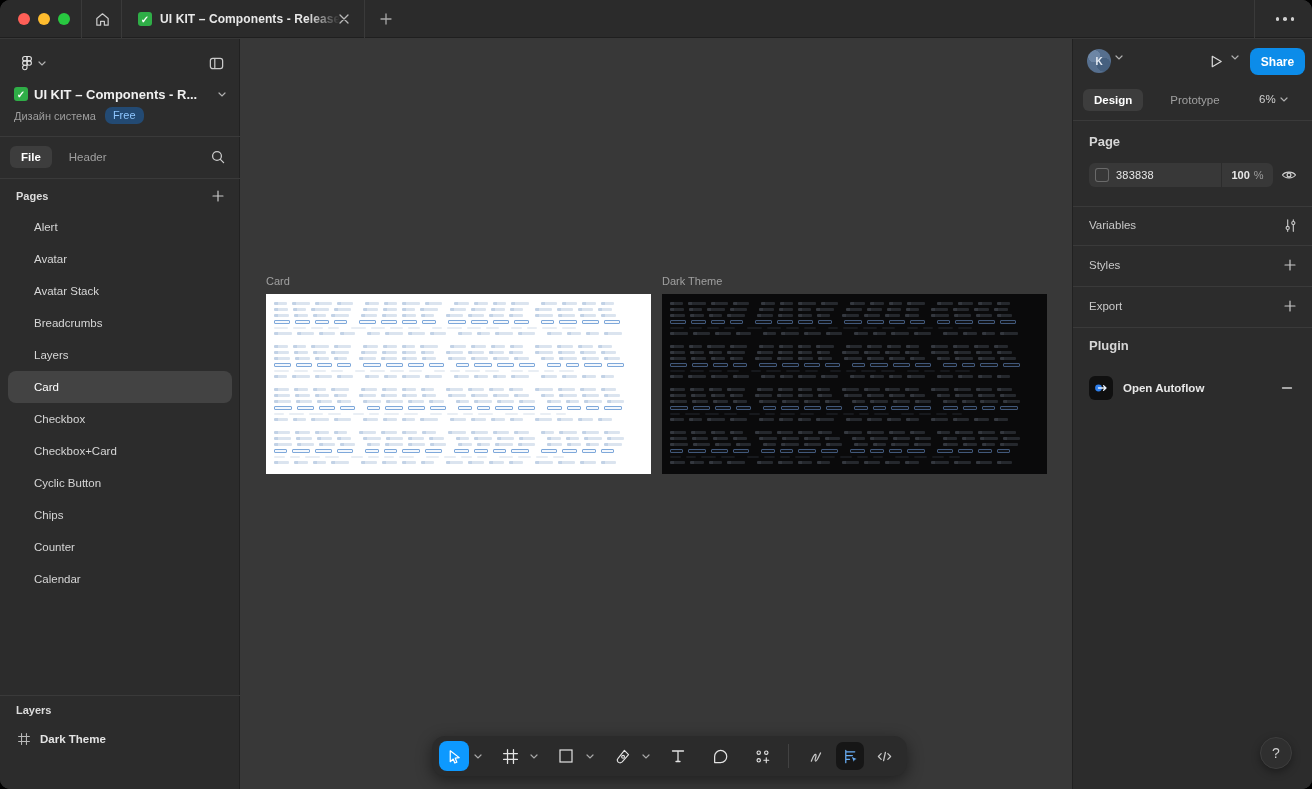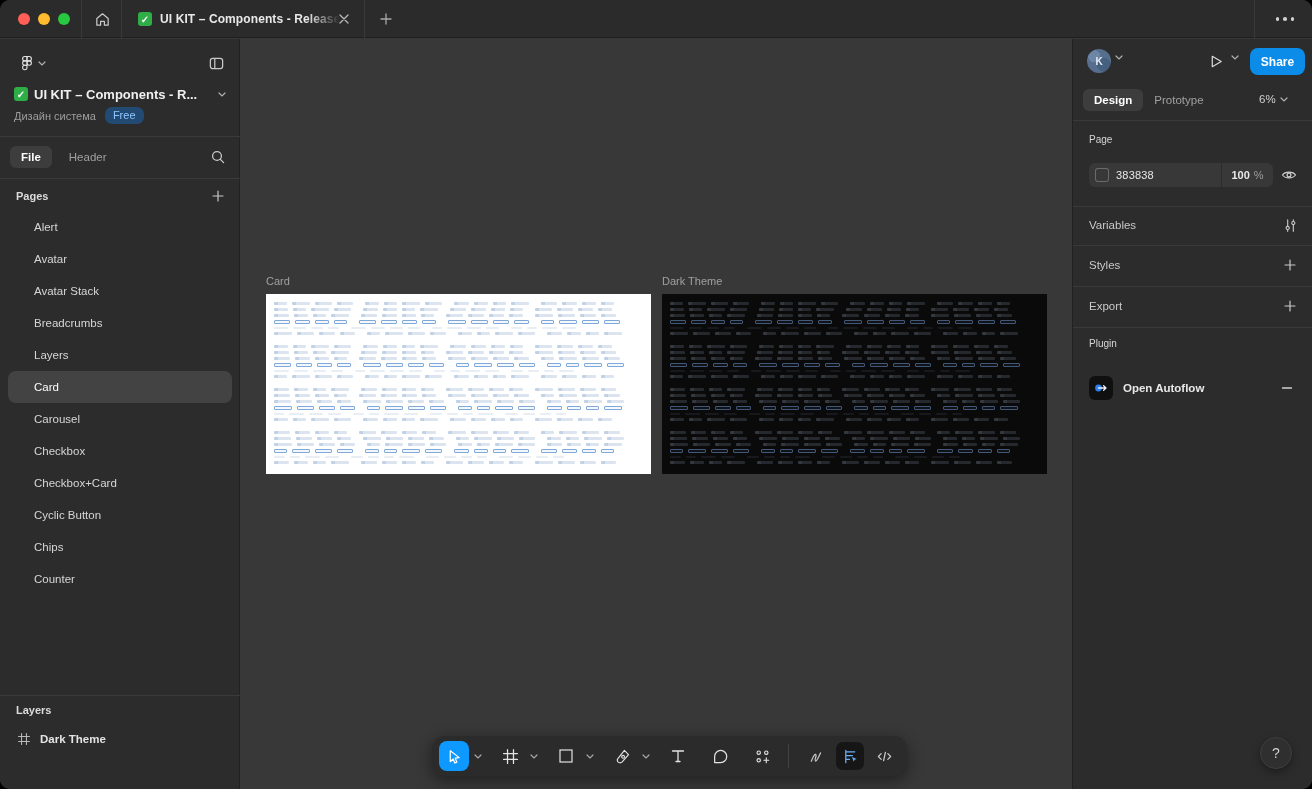--- a/index.html
+++ b/index.html
@@ -75,24 +75,24 @@
   
   .inspector { position:absolute; left:1072px; top:39px; width:240px; height:750px; background:#2c2c2c; border-left:1px solid #212121; z-index:20; }
   .avatar { position:absolute; left:14px; top:10px; width:24px; height:24px; border-radius:50%; background:#566f8e;
     background-image:radial-gradient(circle at 30% 30%, #6d86a5 0 25%, transparent 26%), radial-gradient(circle at 70% 65%, #46607f 0 30%, transparent 31%);
     color:#e7edf5; font-size:10px; font-weight:700; display:flex; align-items:center; justify-content:center; }
   .av-chev { position:absolute; left:42px; top:16px; color:#b0b0b0; }
   .present-btn { position:absolute; left:130px; top:9px; width:26px; height:26px; color:#d9d9d9; }
   .present-chev { position:absolute; left:158px; top:16px; color:#b0b0b0; }
   .share-btn { position:absolute; left:177px; top:9px; width:55px; height:27px; background:#0c8ce9; color:#fff; font-size:12px; font-weight:600;
     border:none; border-radius:8px; display:flex; align-items:center; justify-content:center; }
-  .mode-tabs { position:absolute; left:10px; top:50px; display:flex; gap:0; }
+  .mode-tabs { position:absolute; left:10px; top:50px; display:flex; gap:16px; }
   .zoom-ctrl { position:absolute; left:186px; top:54px; display:flex; align-items:center; gap:4px; color:#d0d0d0; font-size:11.5px; }
   .ins-div { position:absolute; left:0; width:240px; height:1px; background:#3a3a3a; }
-  .ins-hdr { position:absolute; left:16px; color:#d6d6d6; font-size:10px; font-weight:400; }
+  .ins-hdr { position:absolute; left:16px; color:#d6d6d6; font-size:13px; font-weight:700; }
   .color-ctrl { position:absolute; left:16px; top:124px; width:184px; height:24px; background:#383838; border-radius:6px; display:flex; align-items:center; font-size:11px; }
   .swatch { width:14px; height:14px; border-radius:3px; background:#383838; border:1px solid rgba(255,255,255,.25); margin:0 7px 0 6px; }
   .hex-val { color:#e8e8e8; letter-spacing:.2px; flex:1; }
   .op-seg { width:52px; height:24px; border-left:1px solid #2c2c2c; display:flex; align-items:center; justify-content:center; gap:4px; }
   .op-val { color:#e8e8e8;font-weight:bold; } .op-unit { color:#9e9e9e; }
   .row-eye { position:absolute; left:208px; top:128px; color:#cfcfcf; display:flex; }
   .ins-row-label { position:absolute; left:16px; color:#c9c9c9; font-size:11.5px; }
   .ins-row-icon { position:absolute; left:208px; width:18px; height:18px; display:flex; align-items:center; justify-content:center; color:#c9c9c9; }
   .plugin-row { position:absolute; left:0; top:329px; width:240px; height:40px; display:flex; align-items:center; padding:0 16px; gap:10px; }
   .autoflow-icon { width:24px; height:24px; border-radius:6px; background:#101010; display:flex; align-items:center; justify-content:center; }
@@ -221,26 +221,26 @@
       </span>
     </div>
 
     <div class="pages-list">
         <div class="page-item">Alert</div>
         <div class="page-item">Avatar</div>
         <div class="page-item">Avatar Stack</div>
         <div class="page-item">Breadcrumbs</div>
         <div class="page-item">Layers</div>
         <div class="page-item sel">Card</div>
-        <div class="page-item">Carousel</div>
         <div class="page-item">Checkbox</div>
         <div class="page-item">Checkbox+Card</div>
         <div class="page-item">Cyclic Button</div>
         <div class="page-item">Chips</div>
         <div class="page-item">Counter</div>
+        <div class="page-item">Calendar</div>
       </div>
 
     <div class="hdiv" style="top:656px"></div>
     <div class="section-hdr" style="top:665px">Layers</div>
     <div class="layers-list">
         <div class="layer-item">
           <span class="l-icon">
             <svg width="14" height="14" viewBox="0 0 16 16" stroke="currentColor" stroke-width="1.2" stroke-linecap="round">
               <path d="M5.2 1.8 V14.2 M10.8 1.8 V14.2 M1.8 5.2 H14.2 M1.8 10.8 H14.2"></path>
             </svg>

